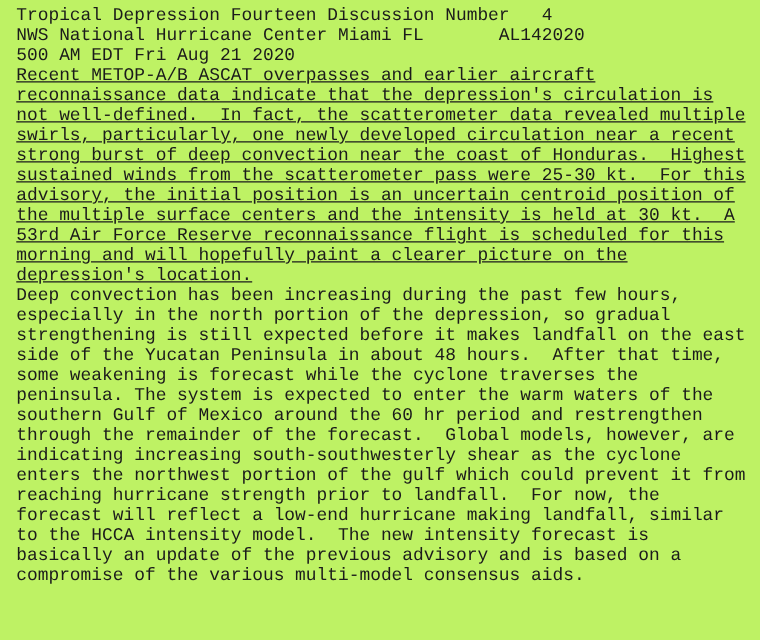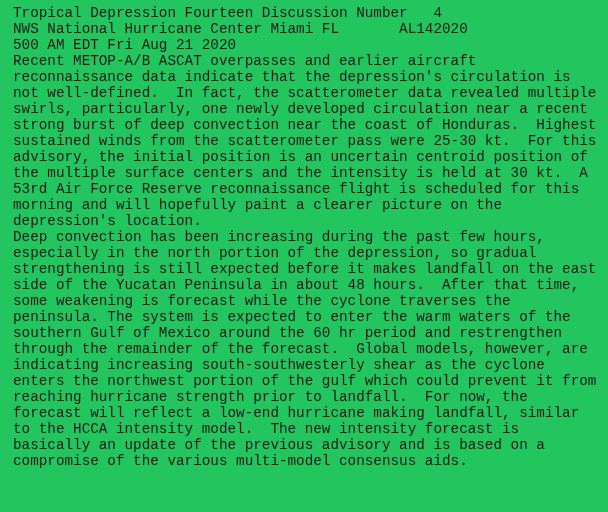--- a/index.html
+++ b/index.html
@@ -13,35 +13,36 @@
     overflow: hidden;
   }
   .page {
     box-sizing: border-box;
     width: 608px;
     height: 512px;
     padding: 5px 4px 0 13px;
     font-family: "Liberation Mono", "DejaVu Sans Mono", monospace;
     font-size: 14.3px;
     color: #1b1b1b;
-    background: #22c55e;
+    background: #bef264;
   }
   pre.block {
     margin: 0;
     font: inherit;
     white-space: pre;
   }
   .header-block {
     line-height: 17.9px;
   }
   .para-block {
     line-height: 16.3px;
   }
   .para-1 {
     margin-top: 9px;
+    text-decoration: underline;
   }
   .para-2 {
     margin-top: 14px;
   }
 </style>
 </head>
 <body>
 
 <div class="page">
   <pre class="block header-block">Tropical Depression Fourteen Discussion Number   4

